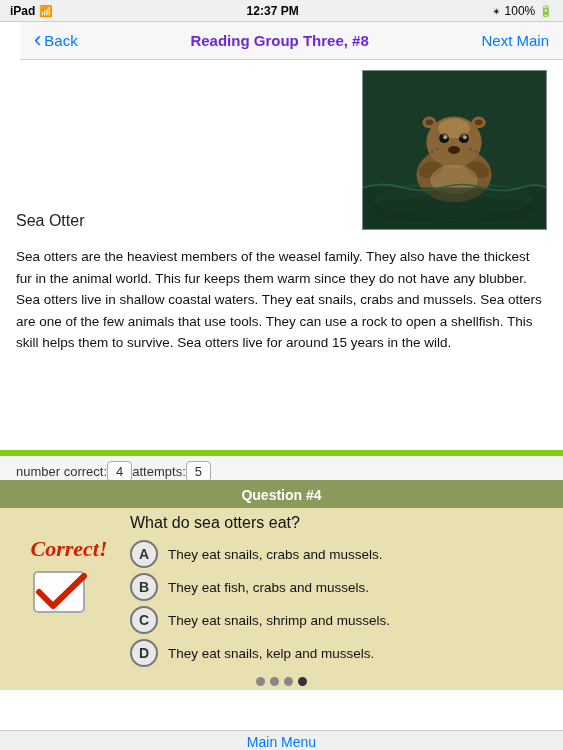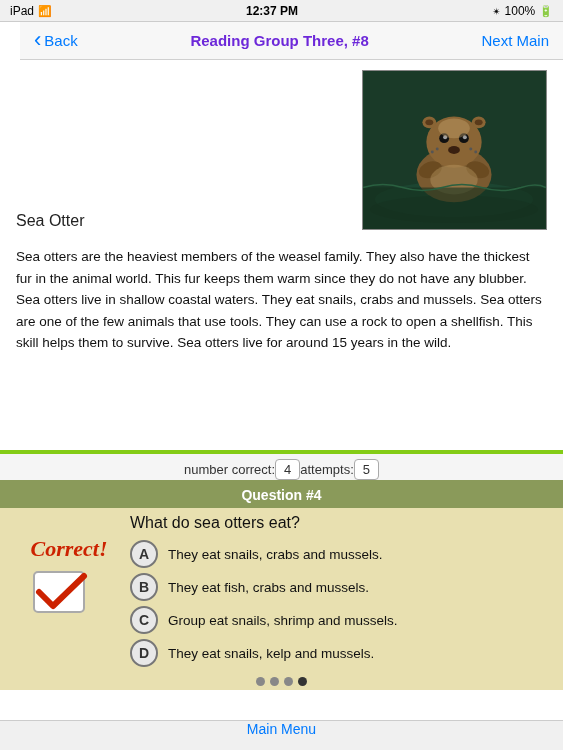--- a/index.html
+++ b/index.html
@@ -17,21 +17,21 @@
     #status-bar {
       display: flex;
       justify-content: space-between;
       align-items: center;
       padding: 4px 10px;
       font-size: 12px;
       background: #f0f0f0;
       border-bottom: 1px solid #ccc;
       height: 22px;
     }
-    .status-left { display: flex; align-items: center; gap: 4px; }
+    .status-left { display: flex; align-items: center; gap: 4px; font-weight: bold; }
     .status-center { font-weight: 600; }
     .status-right { display: flex; align-items: center; gap: 4px; }
     .wifi-icon::before { content: '📶'; font-size: 11px; }
     .battery-icon::before { content: '🔋'; font-size: 11px; }
     .bt-icon::before { content: '✴'; font-size: 10px; }
 
     
     #nav-bar {
       display: flex;
       justify-content: space-between;
@@ -196,45 +196,45 @@
       border-radius: 50%;
       background: #888;
     }
     .dot.active {
       background: #333;
     }
 
     
     #stats-bar {
       display: flex;
-      justify-content: center;
-      align-items: center;
-      padding: 5px 28px;
-      border-top: 4px solid #84cc16;
+      justify-content: flex-start;
+      align-items: center;
+      padding: 5px 16px;
+      border-top: 6px solid #84cc16;
       background: #f5f5f5;
       font-size: 13px;
       color: #333;
     }
     .stat-box {
       border: 1px solid #aaa;
       border-radius: 4px;
       padding: 2px 8px;
       background: #fff;
       font-size: 13px;
     }
 
     
     #bottom-bar {
       position: absolute;
       bottom: 0;
       left: 0;
       right: 0;
-      height: 30px;
-      display: flex;
-      align-items: flex-start;
+      height: 20px;
+      display: flex;
+      align-items: flex-end;
       justify-content: center;
       border-top: 1px solid #ccc;
       background: #f0f0f0;
     }
     #main-menu-btn {
       color: #007aff;
       font-size: 14px;
       cursor: pointer;
     }
   </style>
@@ -333,21 +333,21 @@
   <div class="answer-row">
         <div class="answer-bubble">A</div>
         <span>They eat snails, crabs and mussels.</span>
       </div>
       <div class="answer-row">
         <div class="answer-bubble">B</div>
         <span>They eat fish, crabs and mussels.</span>
       </div>
       <div class="answer-row">
         <div class="answer-bubble">C</div>
-        <span>Group eat snails, shrimp and mussels.</span>
+        <span>They eat snails, shrimp and mussels.</span>
       </div>
       <div class="answer-row">
         <div class="answer-bubble">D</div>
         <span>They eat snails, kelp and mussels.</span>
       </div>
     </div>
 
   <div id="dots-row">
       <div class="dot"></div>
       <div class="dot"></div>

